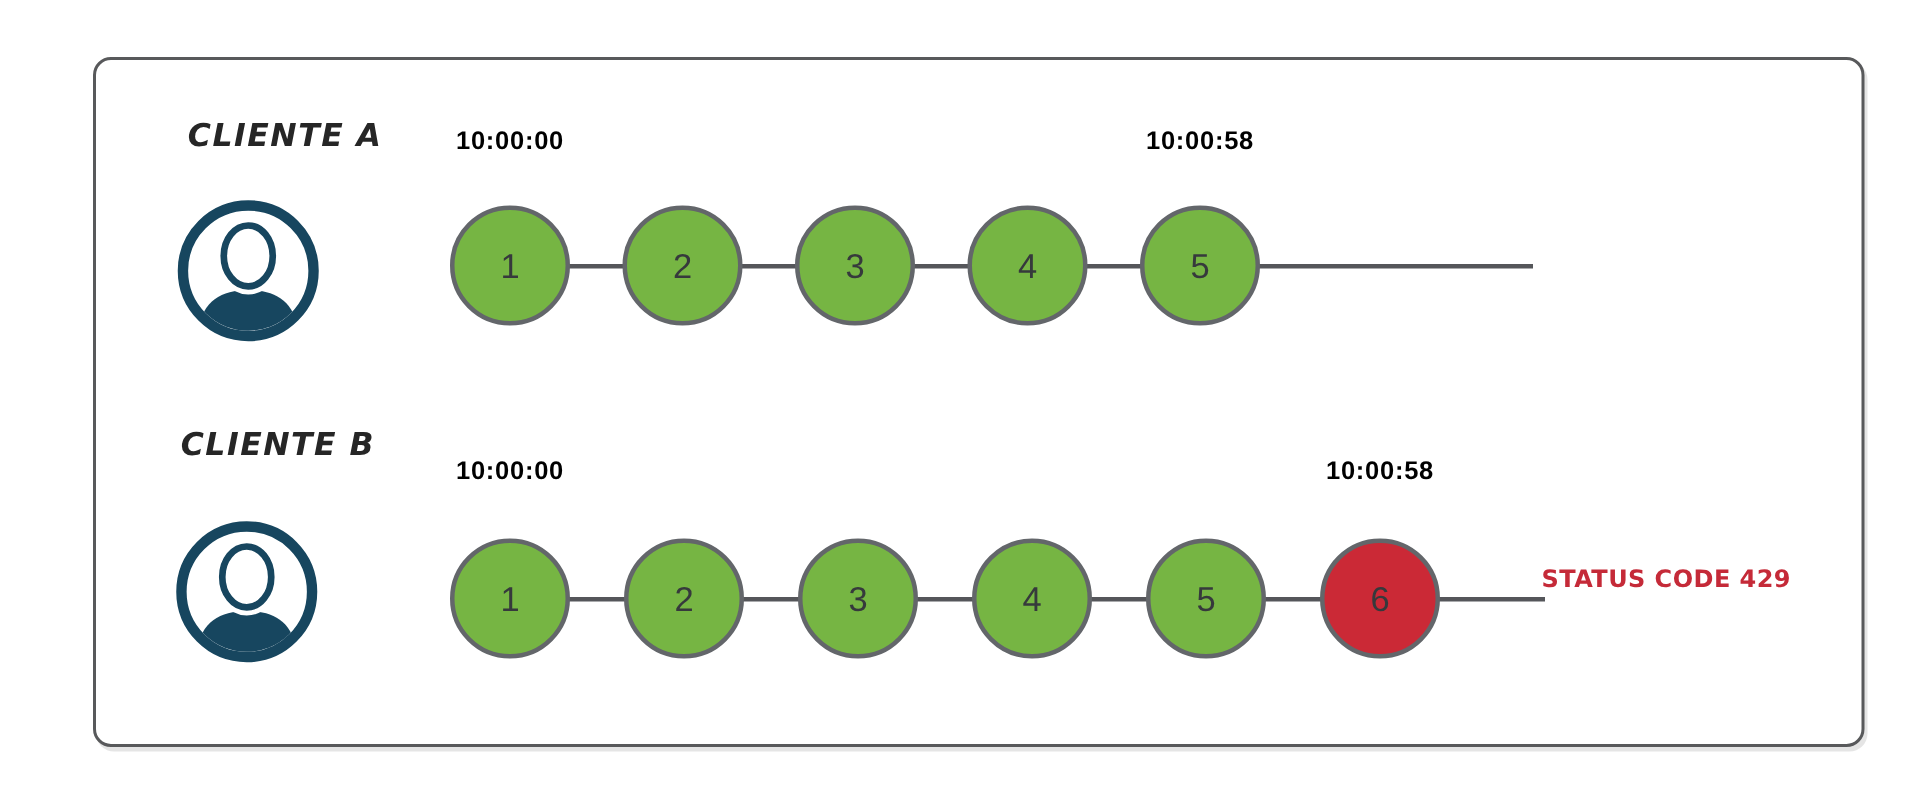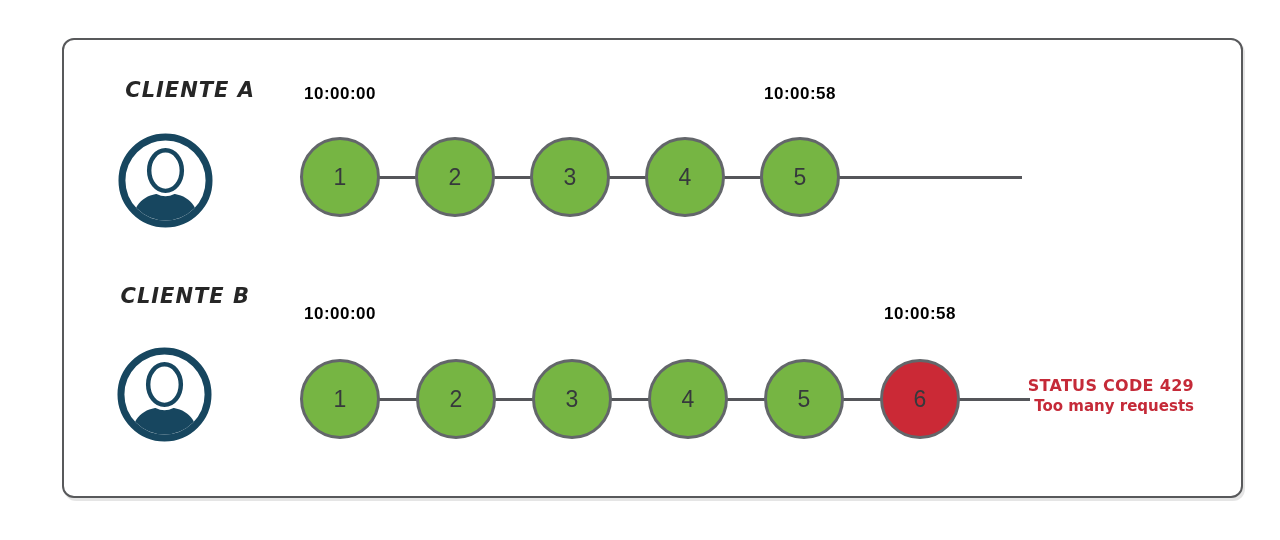--- a/index.html
+++ b/index.html
@@ -141,16 +141,15 @@
 
     <div class="circle" style="left:300px;top:359px;" data-state="success">1</div>
     <div class="circle" style="left:416px;top:359px;" data-state="success">2</div>
     <div class="circle" style="left:532px;top:359px;" data-state="success">3</div>
     <div class="circle" style="left:648px;top:359px;" data-state="success">4</div>
     <div class="circle" style="left:764px;top:359px;" data-state="success">5</div>
     <div class="circle" style="left:880px;top:359px;" data-state="limited">6</div>
 
     <div class="status" style="left:1026px;top:376px;" data-state="limited">
       <div class="l1">STATUS CODE 429</div>
-      <div class="l2">Too many requests</div>
     </div>
   </section>
 </div>
 
 </body></html>

